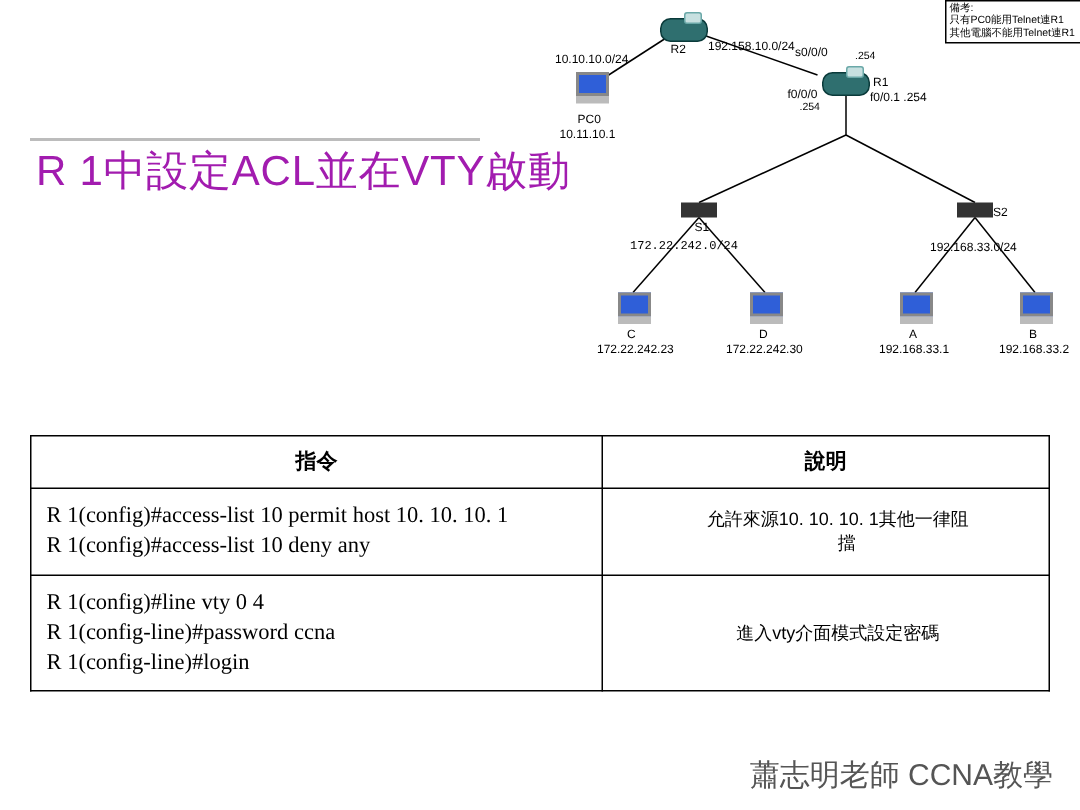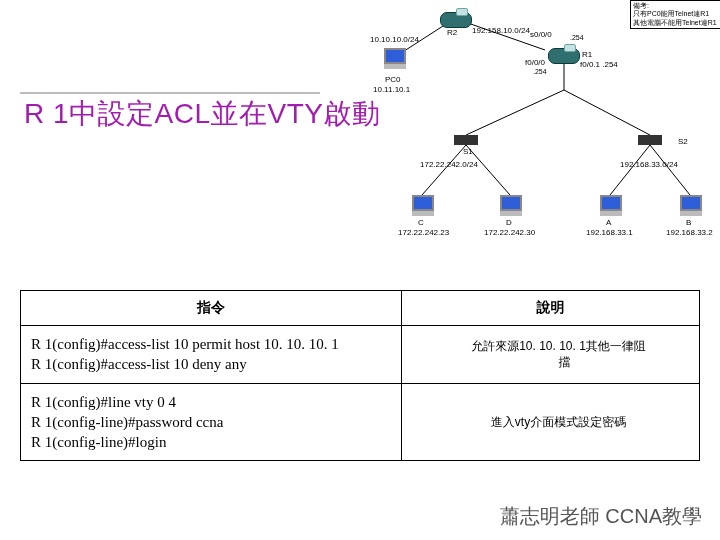--- a/index.html
+++ b/index.html
@@ -84,23 +84,23 @@
     <span class="lbl" style="left:163px;top:68px;font-size:7px;">.254</span>
     <span class="lbl" style="left:210px;top:60px;">f0/0.1 .254</span>
 
     <div class="pc" style="left:14px;top:48px;"></div>
     <span class="lbl" style="left:15px;top:75px;">PC0</span>
     <span class="lbl" style="left:3px;top:85px;">10.11.10.1</span>
 
     <div class="sw" style="left:84px;top:135px;"></div>
     <span class="lbl" style="left:93px;top:147px;">S1</span>
     <div class="sw" style="left:268px;top:135px;"></div>
-    <span class="lbl" style="left:308px;top:137px;text-align:center;">S2</span>
+    <span class="lbl" style="left:292px;top:137px;text-align:center;">S2</span>
 
-    <span class="lbl" style="left:50px;top:160px;">172.22.242.0/24</span>
+    <span class="lbl" style="left:50px;top:160px;font-family:Liberation Mono, monospace;">172.22.242.0/24</span>
     <span class="lbl" style="left:250px;top:160px;">192.168.33.0/24</span>
 
     <div class="pc" style="left:42px;top:195px;"></div>
     <span class="lbl" style="left:48px;top:218px;">C</span>
     <span class="lbl" style="left:28px;top:228px;">172.22.242.23</span>
 
     <div class="pc" style="left:130px;top:195px;"></div>
     <span class="lbl" style="left:136px;top:218px;">D</span>
     <span class="lbl" style="left:114px;top:228px;">172.22.242.30</span>
 

